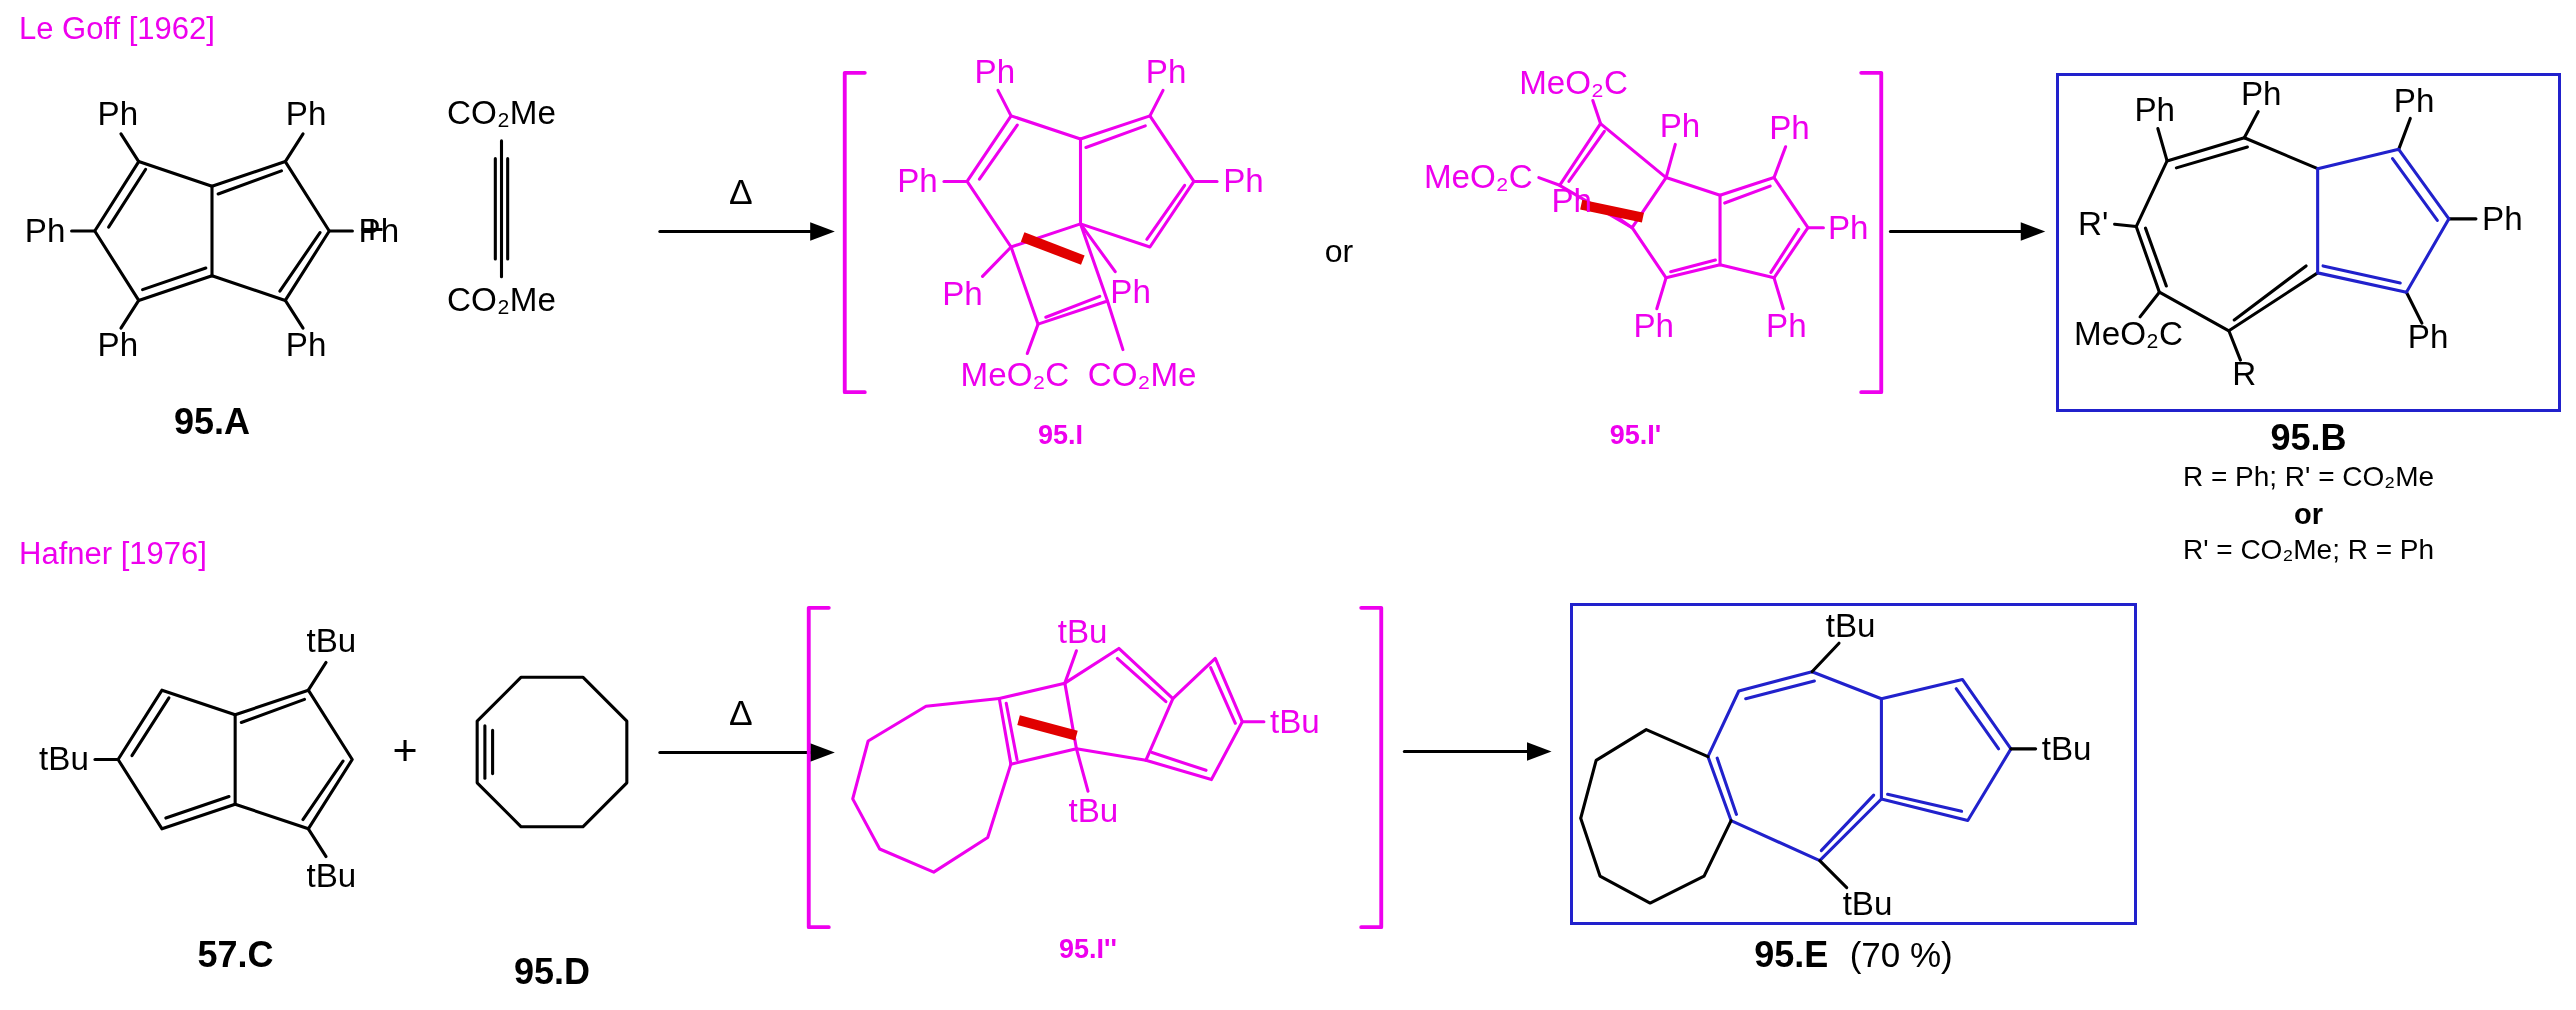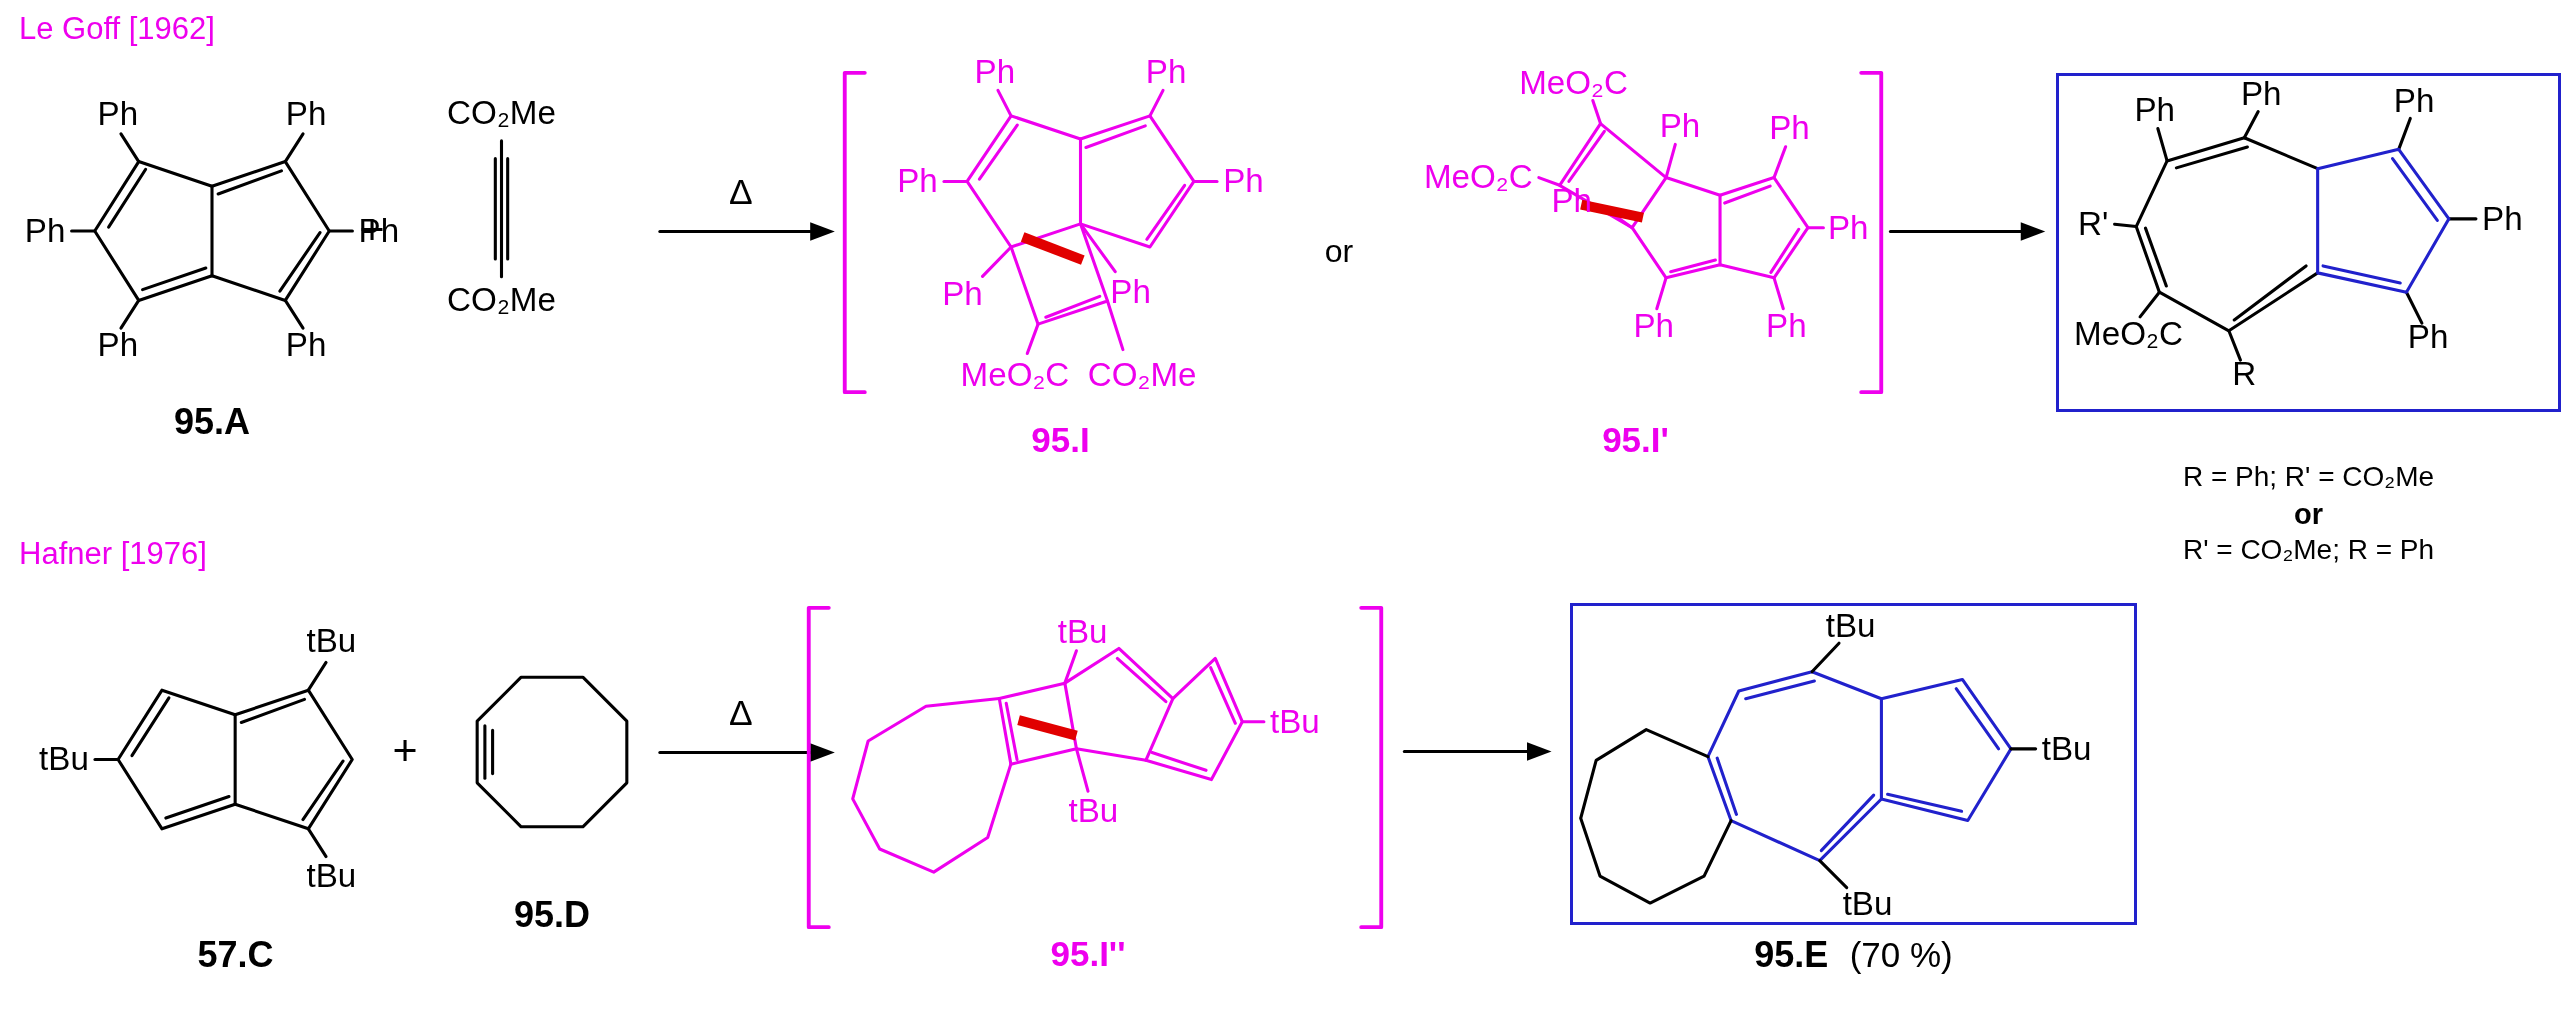--- a/index.html
+++ b/index.html
@@ -1,21 +1,21 @@
 <!DOCTYPE html>
 <html style="font-size:12.3px"><head>
 <meta charset="utf-8">
 <style>
   html,body{margin:0;padding:0;background:#ffffff;}
   #scheme{position:relative;width:2576px;height:1011px;background:#fff;overflow:hidden;
           font-family:"Liberation Sans", sans-serif;}
   .abs{position:absolute;}
   .ref{font-size:31px;color:#EE00EE;}
   .cmpd{font-size:36px;font-weight:bold;color:#000;text-align:center;}
-  .cmpd-mg{font-size:35px;font-weight:bold;color:#EE00EE;text-align:center;}
+  .cmpd-mg{font-size:27px;font-weight:bold;color:#EE00EE;text-align:center;}
   .plus{font-size:43px;color:#000;text-align:center;}
   .ortext{font-size:32px;color:#000;text-align:center;}
   .note{font-size:28px;color:#000;text-align:center;}
   .note-bold{font-size:29px;font-weight:bold;color:#000;text-align:center;}
   .bluebox{border:3.9px solid #2121CC;box-sizing:border-box;}
   svg{overflow:visible;}
   svg text{font-family:"Liberation Sans", sans-serif;font-size:43px;stroke:none;}
   .tblack{fill:#000;}
   .tmg{fill:#EE00EE;}
   .sk-black path,.sk-black line{stroke:#000;stroke-width:4;fill:none;stroke-linecap:round;stroke-linejoin:round;}
@@ -181,20 +181,21 @@
       <text x="124" y="58" text-anchor="middle" class="tblack">Ph</text>
       <text x="262" y="38" text-anchor="middle" class="tblack">Ph</text>
       <text x="460" y="46" text-anchor="middle" class="tblack">Ph</text>
       <text x="548" y="199" text-anchor="start" class="tblack">Ph</text>
       <text x="478" y="352" text-anchor="middle" class="tblack">Ph</text>
       <text x="64" y="206" text-anchor="end" class="tblack">R'</text>
       <text x="90" y="348" text-anchor="middle" class="tblack">MeO₂C</text>
       <text x="240" y="400" text-anchor="middle" class="tblack">R</text>
     </svg>
   </div>
+  <div class="abs cmpd" style="left:2056px;top:417px;width:505px;">95.B</div>
   <div class="abs note" style="left:2056px;top:461px;width:505px;">R = Ph; R' = CO₂Me</div>
   <div class="abs note-bold" style="left:2056px;top:498px;width:505px;">or</div>
   <div class="abs note" style="left:2056px;top:534px;width:505px;">R' = CO₂Me; R = Ph</div>
 
   <div class="abs ref" style="left:19px;top:536px;">Hafner [1976]</div>
 
   <svg class="abs" style="left:23px;top:617px;" width="355" height="285" viewBox="0 0 460 370">
     <g class="sk-black">
       <path d="M275,127 L180,95 L123,185 L180,275 L275,243"></path>
       <path d="M275,127 L275,243"></path>
@@ -215,21 +216,21 @@
 
   <div class="abs plus" style="left:382px;top:726px;width:46px;">+</div>
 
   <svg class="abs" style="left:444px;top:644px;" width="216" height="216" viewBox="0 0 280 280">
     <g class="sk-black">
       <path d="M237,180 L180,237 L100,237 L43,180 L43,100 L100,43 L180,43 L237,100 Z"></path>
       <line x1="53" y1="106" x2="53" y2="174"></line>
       <line x1="63" y1="112" x2="63" y2="168"></line>
     </g>
   </svg>
-  <div class="abs cmpd" style="left:444px;top:894px;width:216px;">95.D</div>
+  <div class="abs cmpd" style="left:444px;top:951px;width:216px;">95.D</div>
 
   <svg class="abs" style="left:656px;top:683px;" width="185" height="108" viewBox="0 0 240 140">
     <text x="110" y="55" text-anchor="middle" class="delta">Δ</text>
     <g class="sk-black">
         <line x1="5" y1="90" x2="200" y2="90"></line>
       </g>
     <polygon class="arrowhead" points="200,78 200,102 232,90"></polygon>
   </svg>
 
   <svg class="abs bracket" style="left:801px;top:604px;" width="34" height="327" viewBox="0 0 44 424">

